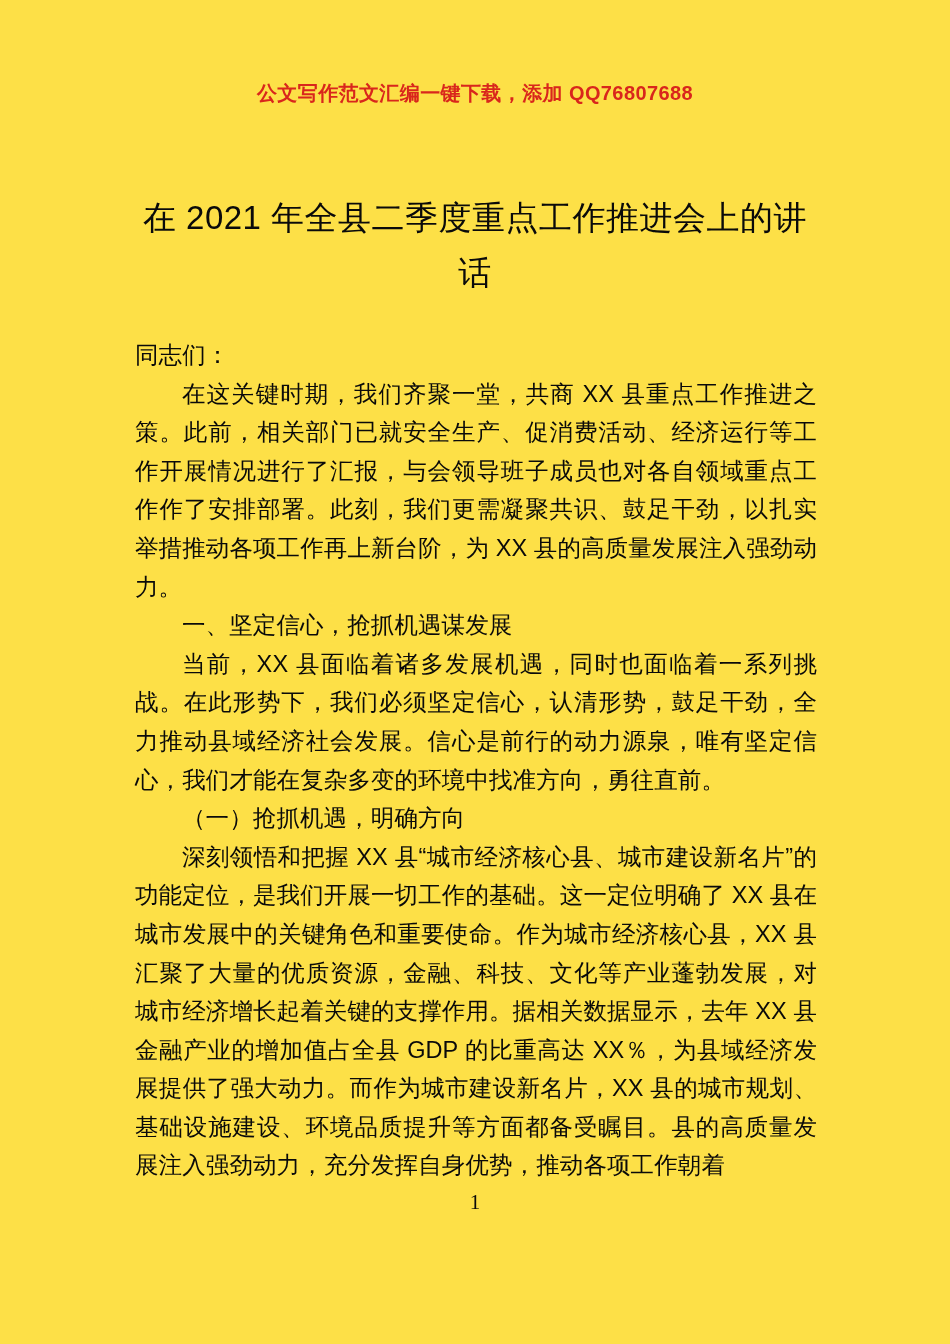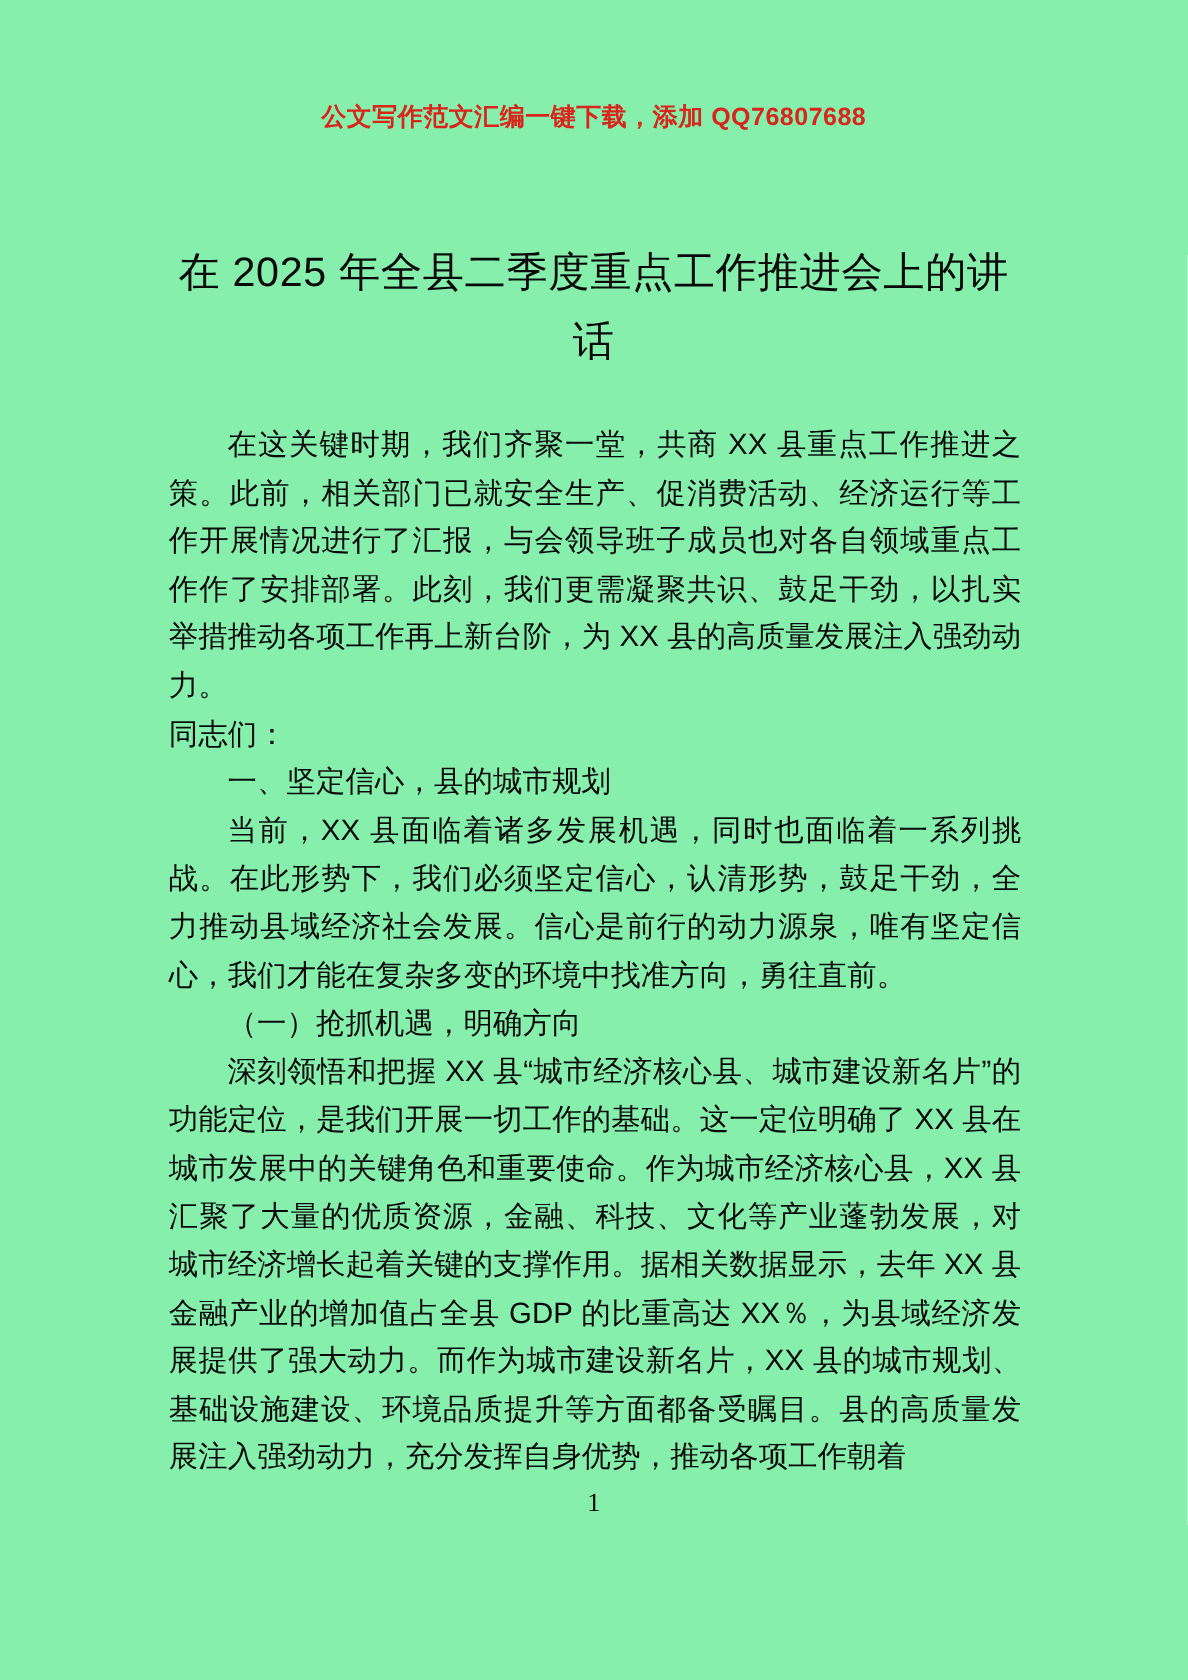--- a/index.html
+++ b/index.html
@@ -11,21 +11,21 @@
     width: 950px;
     height: 1344px;
     font-family: "Liberation Sans", "DejaVu Sans", sans-serif;
     color: #000000;
     overflow: hidden;
   }
   .page {
     position: relative;
     width: 950px;
     height: 1344px;
-    background: #86efac;
+    background: #fde047;
     box-sizing: border-box;
   }
 
   
   .promo-header {
     position: absolute;
     top: 80px;
     left: 0;
     width: 950px;
     text-align: center;
@@ -86,26 +86,26 @@
     color: #0a0a0a;
   }
 </style>
 </head>
 <body>
 
 <div class="page">
 
   <div class="promo-header">公文写作范文汇编一键下载，添加 QQ76807688</div>
 
-  <h1 class="doc-title">在 2025 年全县二季度重点工作推进会上的讲话</h1>
+  <h1 class="doc-title">在 2021 年全县二季度重点工作推进会上的讲话</h1>
 
   <div class="body-block">
+    <p class="para flush">同志们：</p>
     <p class="para indent">在这关键时期，我们齐聚一堂，共商 XX 县重点工作推进之策。此前，相关部门已就安全生产、促消费活动、经济运行等工作开展情况进行了汇报，与会领导班子成员也对各自领域重点工作作了安排部署。此刻，我们更需凝聚共识、鼓足干劲，以扎实举措推动各项工作再上新台阶，为 XX 县的高质量发展注入强劲动力。</p>
-    <p class="para flush">同志们：</p>
-    <p class="para indent">一、坚定信心，县的城市规划</p>
+    <p class="para indent">一、坚定信心，抢抓机遇谋发展</p>
     <p class="para indent">当前，XX 县面临着诸多发展机遇，同时也面临着一系列挑战。在此形势下，我们必须坚定信心，认清形势，鼓足干劲，全力推动县域经济社会发展。信心是前行的动力源泉，唯有坚定信心，我们才能在复杂多变的环境中找准方向，勇往直前。</p>
     <p class="para indent">（一）抢抓机遇，明确方向</p>
     <p class="para indent">深刻领悟和把握 XX 县“城市经济核心县、城市建设新名片”的功能定位，是我们开展一切工作的基础。这一定位明确了 XX 县在城市发展中的关键角色和重要使命。作为城市经济核心县，XX 县汇聚了大量的优质资源，金融、科技、文化等产业蓬勃发展，对城市经济增长起着关键的支撑作用。据相关数据显示，去年 XX 县金融产业的增加值占全县 GDP 的比重高达 XX％，为县域经济发展提供了强大动力。而作为城市建设新名片，XX 县的城市规划、基础设施建设、环境品质提升等方面都备受瞩目。县的高质量发展注入强劲动力，充分发挥自身优势，推动各项工作朝着</p>
   </div>
 
   <div class="page-number">1</div>
 
 </div>
 
 </body></html>

